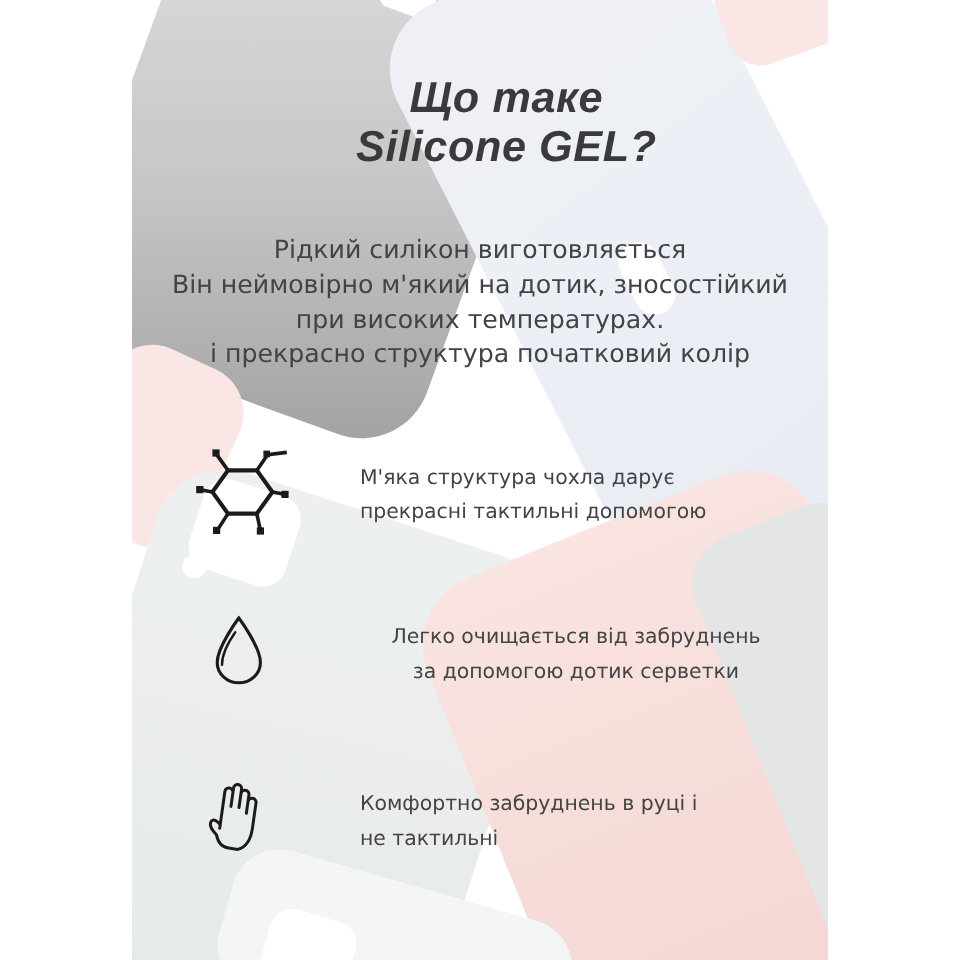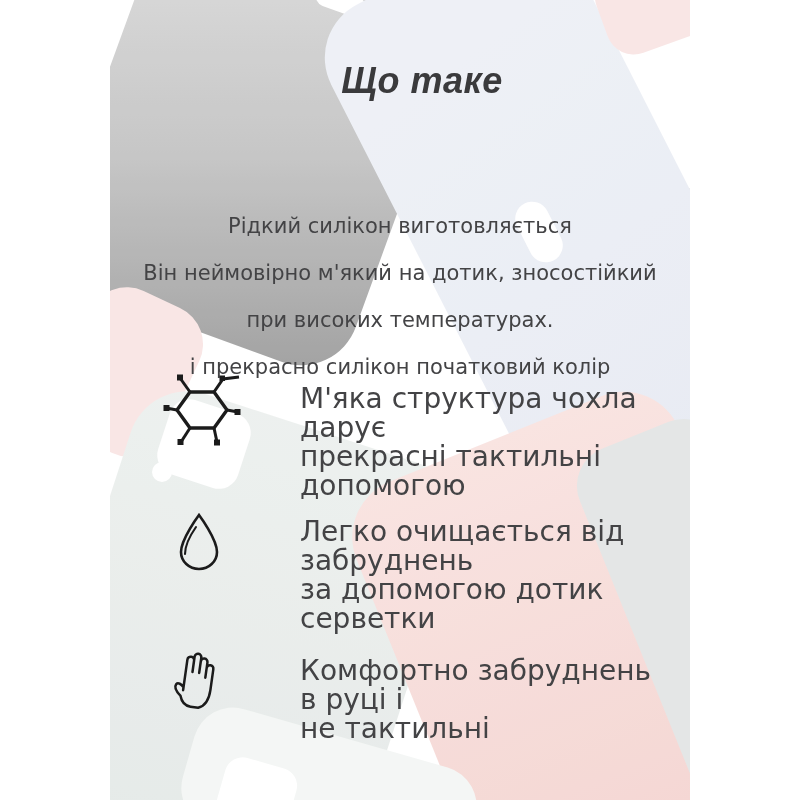--- a/index.html
+++ b/index.html
@@ -35,26 +35,26 @@
   .case-white-cam{left:110px;top:762px;width:74px;height:64px;border-radius:18px;background:#fff;transform:rotate(16deg);}
   .veil{position:absolute;inset:0;background:rgba(255,255,255,0.16);}
 
   
   .title{position:absolute;left:110px;top:60px;width:580px;margin:0;text-align:center;
       font-family:"Liberation Sans","DejaVu Sans",sans-serif;font-style:italic;font-weight:900;
       font-size:36px;line-height:41px;letter-spacing:.5px;color:var(--title-color);}
   .title span{display:block;margin-left:44px;}
   .intro{position:absolute;left:110px;top:194px;width:580px;margin:0;text-align:center;
       font-size:21px;line-height:29px;color:var(--body-color);}
-  .intro span{display:block;margin-top:18px;}
+  .intro span{display:block;}
 
-  .f-text{position:absolute;left:300px;width:360px;font-size:28px;line-height:29px;color:var(--body-color);}
+  .f-text{position:absolute;left:300px;width:360px;font-size:17px;line-height:29px;color:var(--body-color);}
   .f-text span{display:block;}
   .f-text-1{top:384px;}
-  .f-text-2{top:517px;}
+  .f-text-2{top:517px;text-align:center;}
   .f-text-3{top:656px;}
   .f-icon{position:absolute;}
   .f-icon-1{left:163px;top:371px;width:78px;height:80px;}
   .f-icon-2{left:176px;top:511px;width:46px;height:60px;}
   .f-icon-3{left:167px;top:649px;width:54px;height:62px;}
   .f-icon svg{display:block;width:100%;height:100%;}
 </style>
 </head>
 <body>
 
@@ -74,27 +74,28 @@
     <div class="shape case-pink-br"></div>
     <div class="shape case-pink-pill"></div>
     <div class="shape case-gray-br"></div>
     <div class="shape case-white-bc"></div>
     <div class="shape case-white-cam"></div>
     <div class="veil"></div>
   </div>
 
   <h1 class="title">
     <span>Що таке</span>
+    <span>Silicone GEL?</span>
   </h1>
 
   <p class="intro">
     <span>Рідкий силікон виготовляється</span>
     <span>Він неймовірно м'який на дотик, зносостійкий</span>
     <span>при високих температурах.</span>
-    <span>і прекрасно силікон початковий колір</span>
+    <span>і прекрасно структура початковий колір</span>
   </p>
 
   <div class="f-icon f-icon-1">
     <svg viewBox="0 0 78 80" fill="none" stroke="#1b1b1b" stroke-width="3.4">
       <path d="M27,21 L51,21 L64,39 L51,57 L27,57 L14,39 Z"></path>
       <path d="M27,21 L17,7" stroke-width="3"></path>
       <path d="M51,21 L60,8 L76,6" stroke-width="3"></path>
       <path d="M14,39 L3,37" stroke-width="3"></path>
       <path d="M64,39 L75,41" stroke-width="3"></path>
       <path d="M27,57 L18,71" stroke-width="3"></path>

